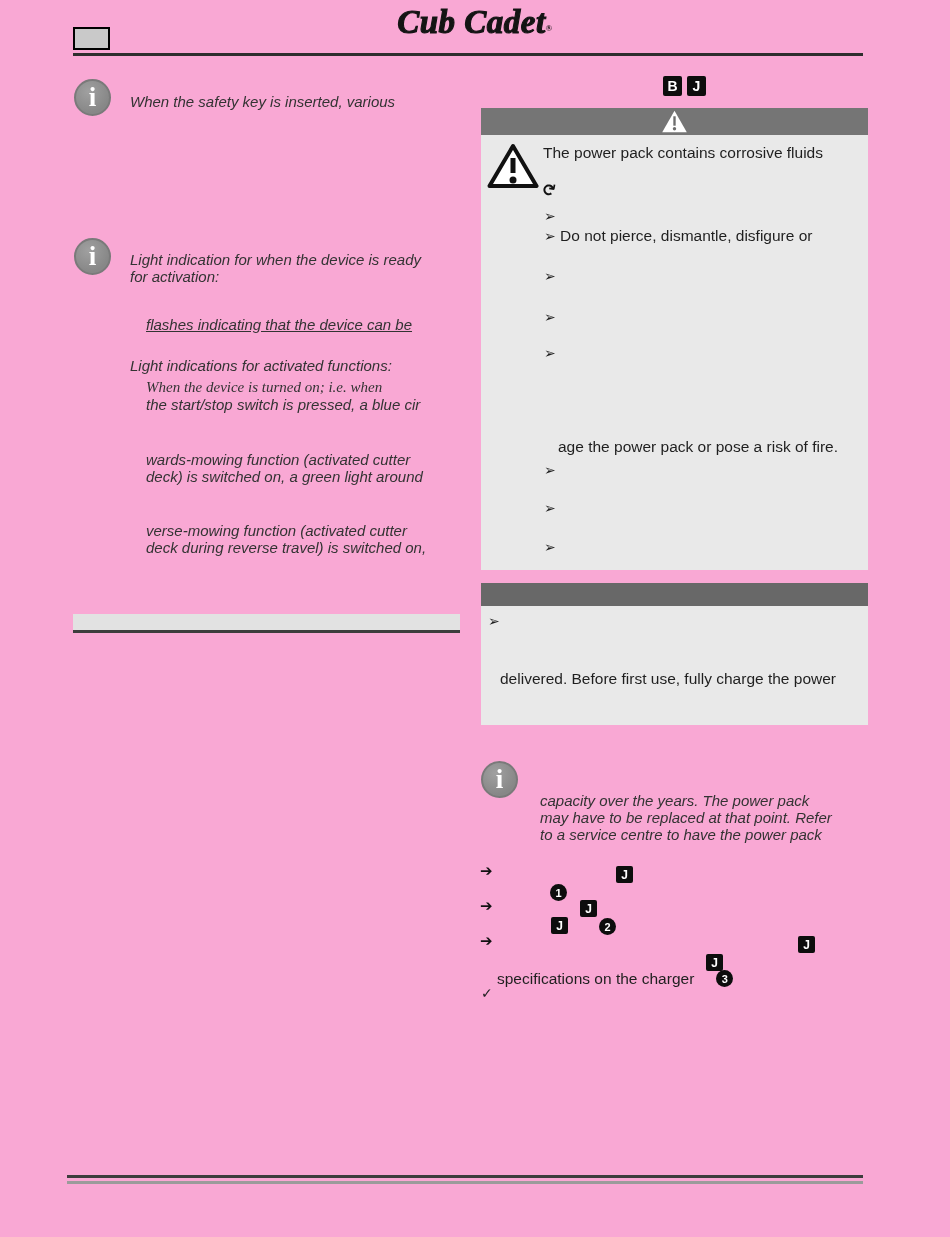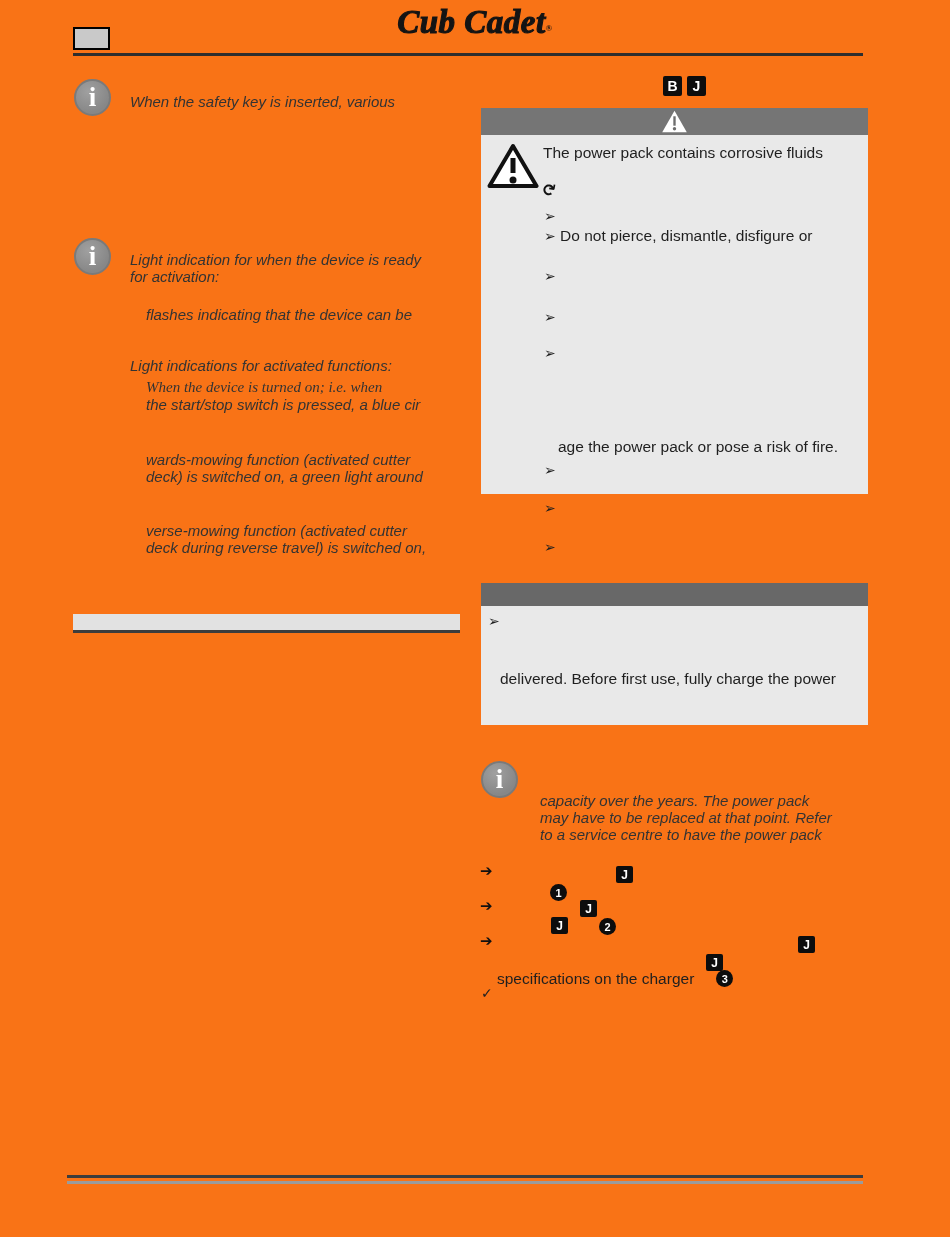--- a/index.html
+++ b/index.html
@@ -1,18 +1,18 @@
 <!DOCTYPE html>
 <html><head>
 <meta charset="utf-8">
 <style>
   * { margin:0; padding:0; box-sizing:border-box; }
   html,body { background:#ffffff; }
   #page {
-    position:relative; width:950px; height:1237px; background:#f97316;
+    position:relative; width:950px; height:1237px; background:#f9a8d4;
     font-family:"Liberation Sans", sans-serif; color:#2d2d2d; overflow:hidden;
   }
   .abs { position:absolute; }
 
   
   .page-num-box { left:73px; top:27px; width:37px; height:23px; background:#c9c9c9; border:2px solid #000; }
   .logo { left:0; right:0; top:4px; text-align:center;
     font-family:"Liberation Serif", serif; font-style:italic; font-weight:bold;
     font-size:33px; color:#141414; letter-spacing:0.5px; -webkit-text-stroke:1.1px #141414; }
   .logo .reg { font-size:9px; -webkit-text-stroke:0; vertical-align:2px; }
@@ -69,35 +69,35 @@
   <div class="abs info-icon" style="left:74px; top:79px;">
       <span>i</span>
     </div>
   <div class="abs it-line" style="left:130px; top:93px;">When the safety key is inserted, various</div>
 
   <div class="abs info-icon" style="left:74px; top:238px;">
       <span>i</span>
     </div>
   <div class="abs it-line" style="left:130px; top:251px;">Light indication for when the device is ready</div>
   <div class="abs it-line" style="left:130px; top:268px;">for activation:</div>
-  <div class="abs it-line" style="left:146px; top:306px;">flashes indicating that the device can be</div>
+  <div class="abs it-line" style="left:146px; top:316px;text-decoration:underline;">flashes indicating that the device can be</div>
   <div class="abs it-line" style="left:130px; top:357px;">Light indications for activated functions:</div>
   <div class="abs it-line" style="left:146px; top:379px;font-family:Liberation Serif, serif;">When the device is turned on; i.e. when</div>
   <div class="abs it-line" style="left:146px; top:396px;">the start/stop switch is pressed, a blue cir</div>
   <div class="abs it-line" style="left:146px; top:451px;">wards-mowing function (activated cutter</div>
   <div class="abs it-line" style="left:146px; top:468px;text-align:right;">deck) is switched on, a green light around</div>
   <div class="abs it-line" style="left:146px; top:522px;">verse-mowing function (activated cutter</div>
   <div class="abs it-line" style="left:146px; top:539px;text-align:right;">deck during reverse travel) is switched on,</div>
 
   <div class="abs section-bar"></div>
 
   <div class="abs ref-label" style="left:663px; top:76px;">B</div>
   <div class="abs ref-label" style="left:687px; top:76px;">J</div>
 
-  <div class="abs graybox" style="left:481px; top:108px; width:387px; height:386px;">
+  <div class="abs graybox" style="left:481px; top:108px; width:387px; height:462px;">
     <div class="box-header warn-header">
       <svg width="27" height="23" viewBox="0 0 100 88">
         <path d="M50 3 L97 85 L3 85 Z" fill="#ffffff"></path>
         <rect x="45.5" y="24" width="9" height="36" fill="#6e6e6e"></rect>
         <circle cx="50" cy="72" r="6.5" fill="#6e6e6e"></circle>
       </svg>
     </div>
     <svg class="abs" style="left:6px; top:34px;" width="52" height="48" viewBox="0 0 104 96">
       <path d="M52 8 L99 88 L5 88 Z" fill="#ffffff" stroke="#111111" stroke-width="8" stroke-linejoin="round"></path>
       <rect x="47" y="32" width="10" height="30" fill="#111111"></rect>

